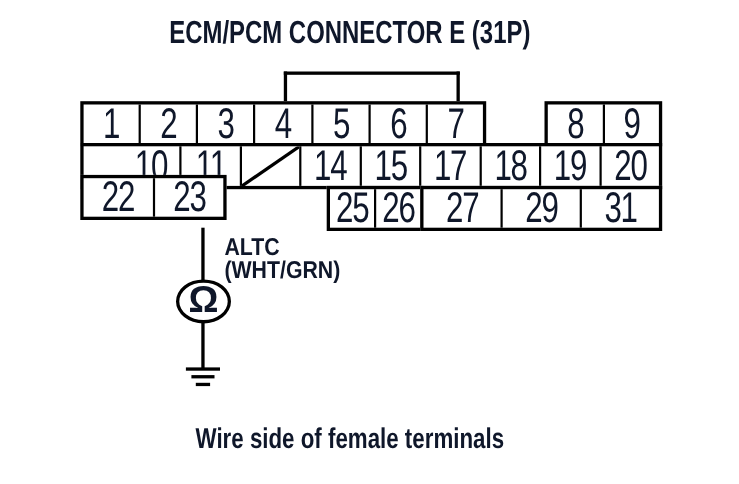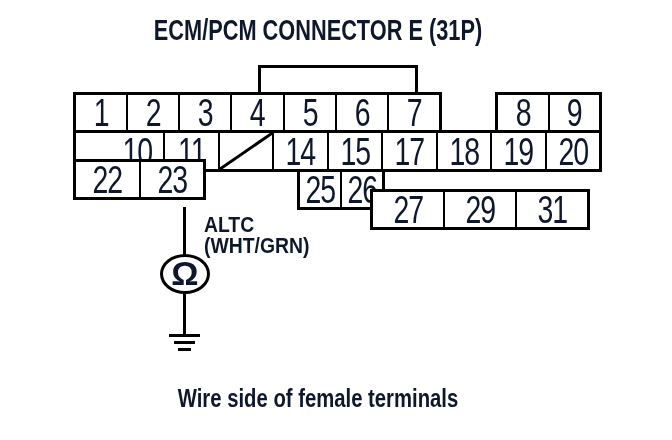--- a/index.html
+++ b/index.html
@@ -40,21 +40,21 @@
     display: flex;
     box-sizing: border-box;
     border: 3px solid #000000;
     background: #ffffff;
   }
   .sec.r1a { left: 73px;  top: 92px;  width: 369px; height: 41px; }
   .sec.r1b { left: 495px; top: 92px;  width: 107px; height: 41px; }
   .sec.r2  { left: 73px;  top: 130px; width: 529px; height: 42px; padding-left: 35px; }
   .sec.r3a { left: 73px;  top: 159px; width: 133px; height: 41px; }
   .sec.r3b { left: 250px; top: 169px; width: 88px;  height: 41px; margin-left: 47px; }
-  .sec.r3c { left: 370px; top: 169px; width: 220px; height: 41px; margin-top: 20px; }
+  .sec.r3c { left: 382px; top: 169px; width: 220px; height: 41px; }
   .cell {
     flex: 1 1 0;
     position: relative;
     display: flex;
     align-items: center;
     justify-content: center;
     border-left: 2px solid #000000;
     overflow: hidden;
   }
   .cell:first-child { border-left: none; }

